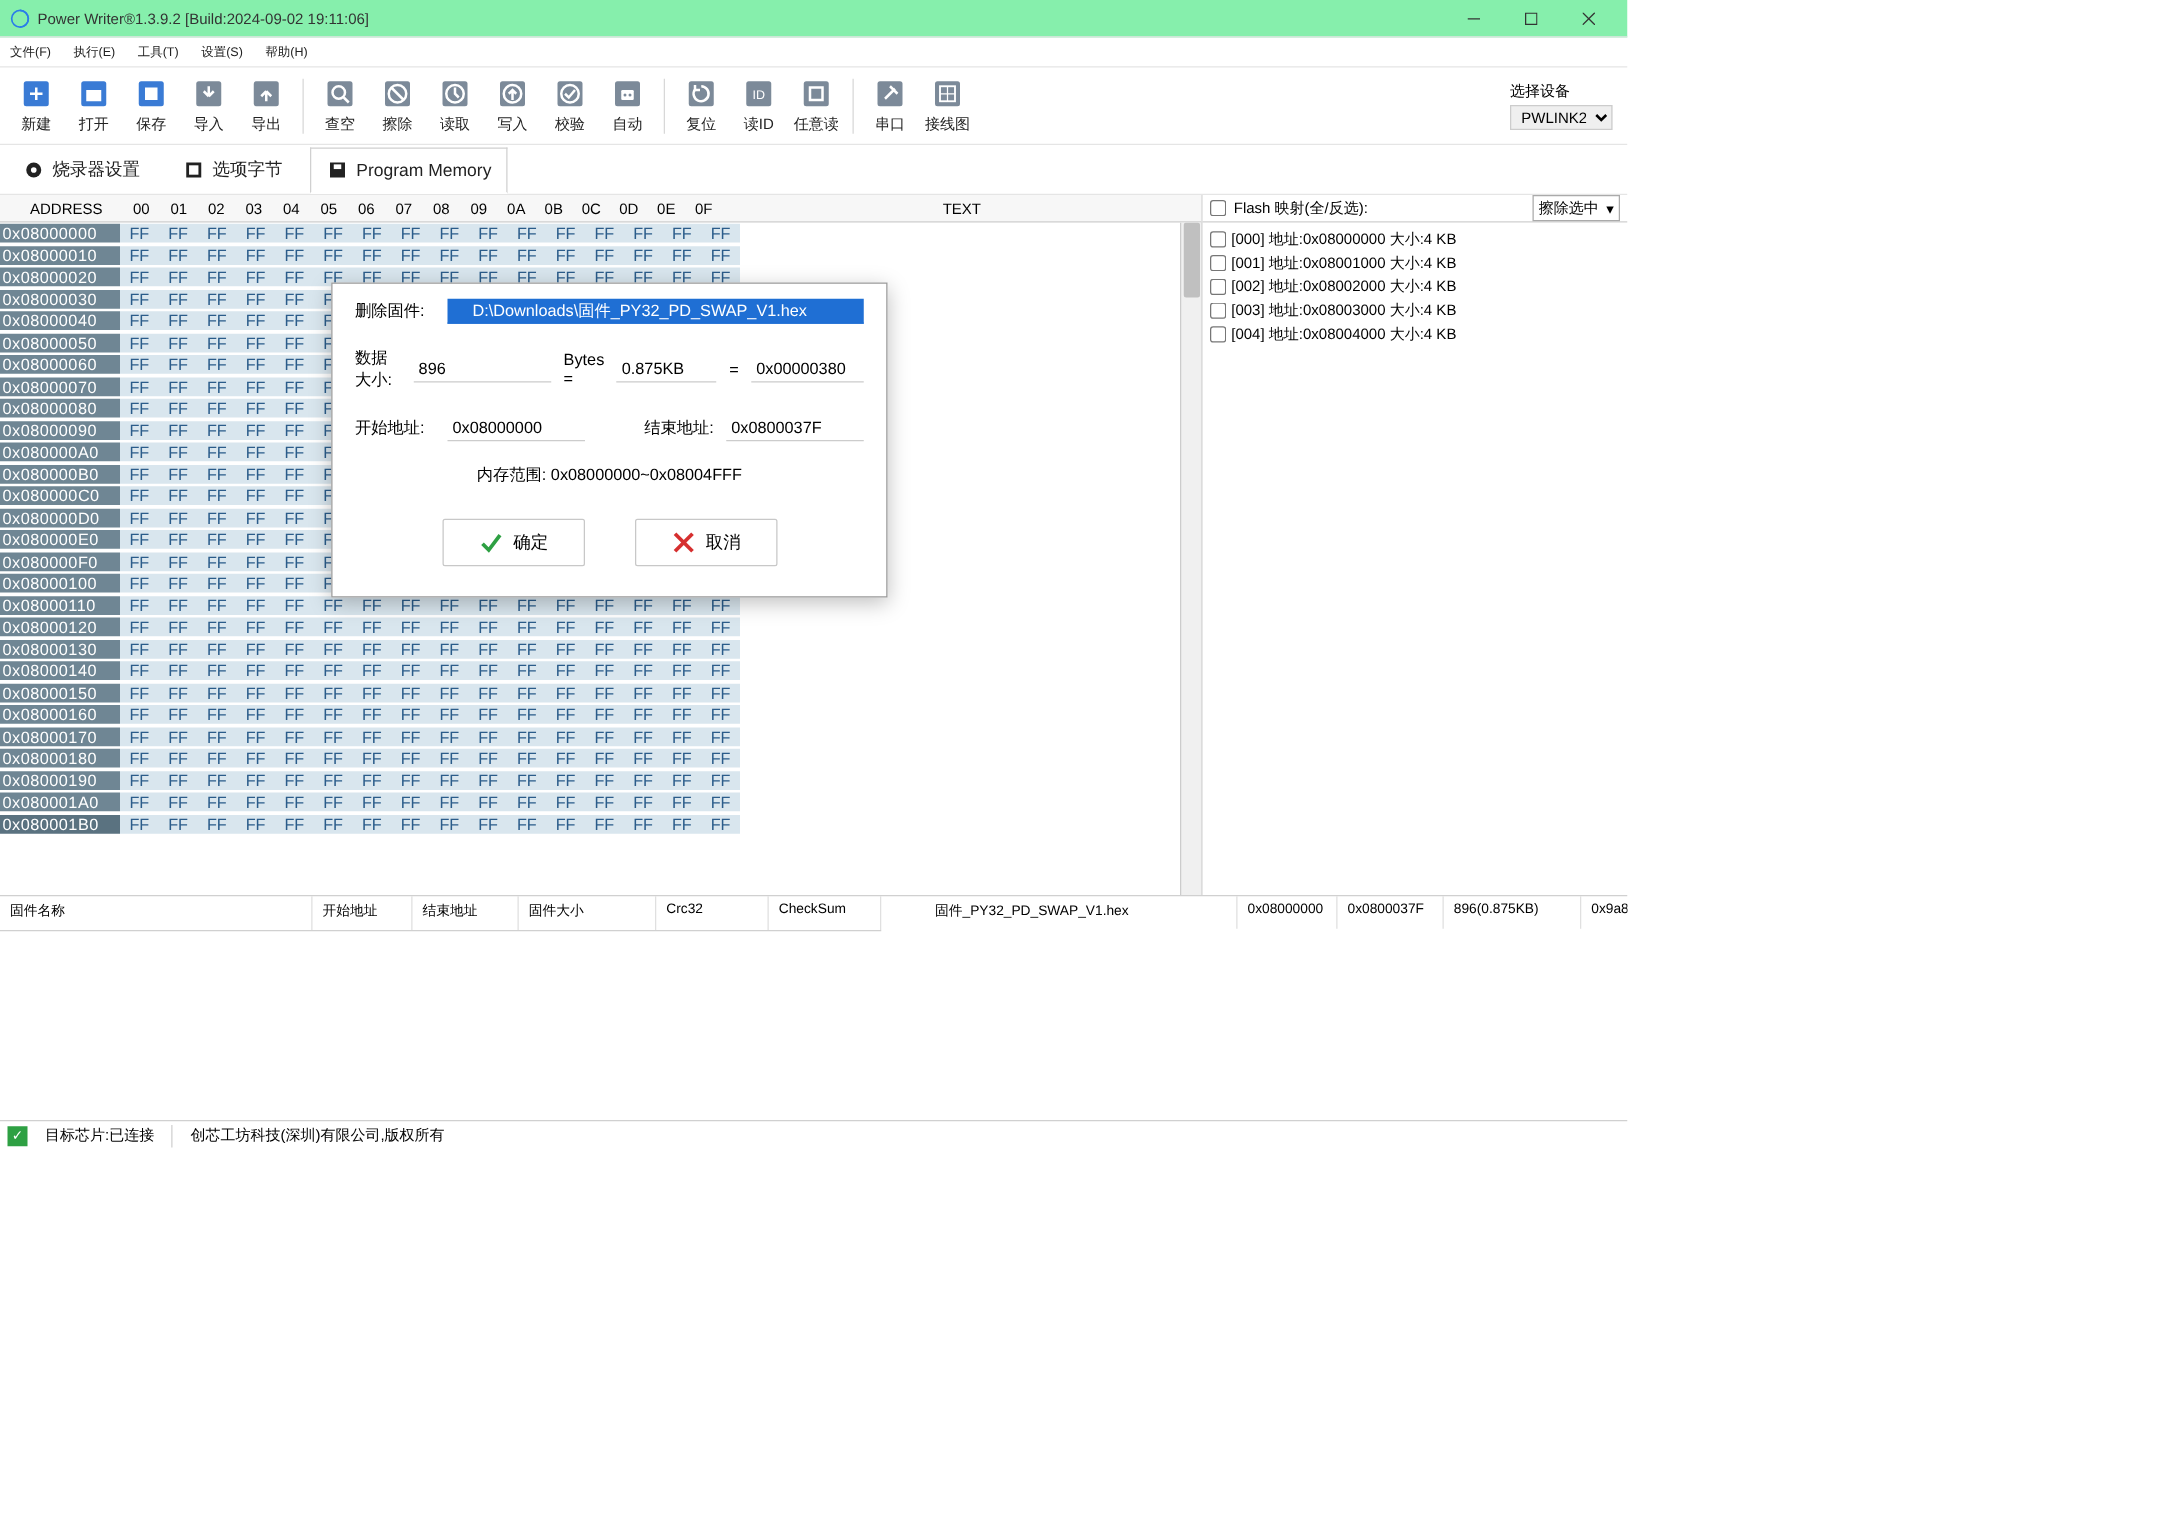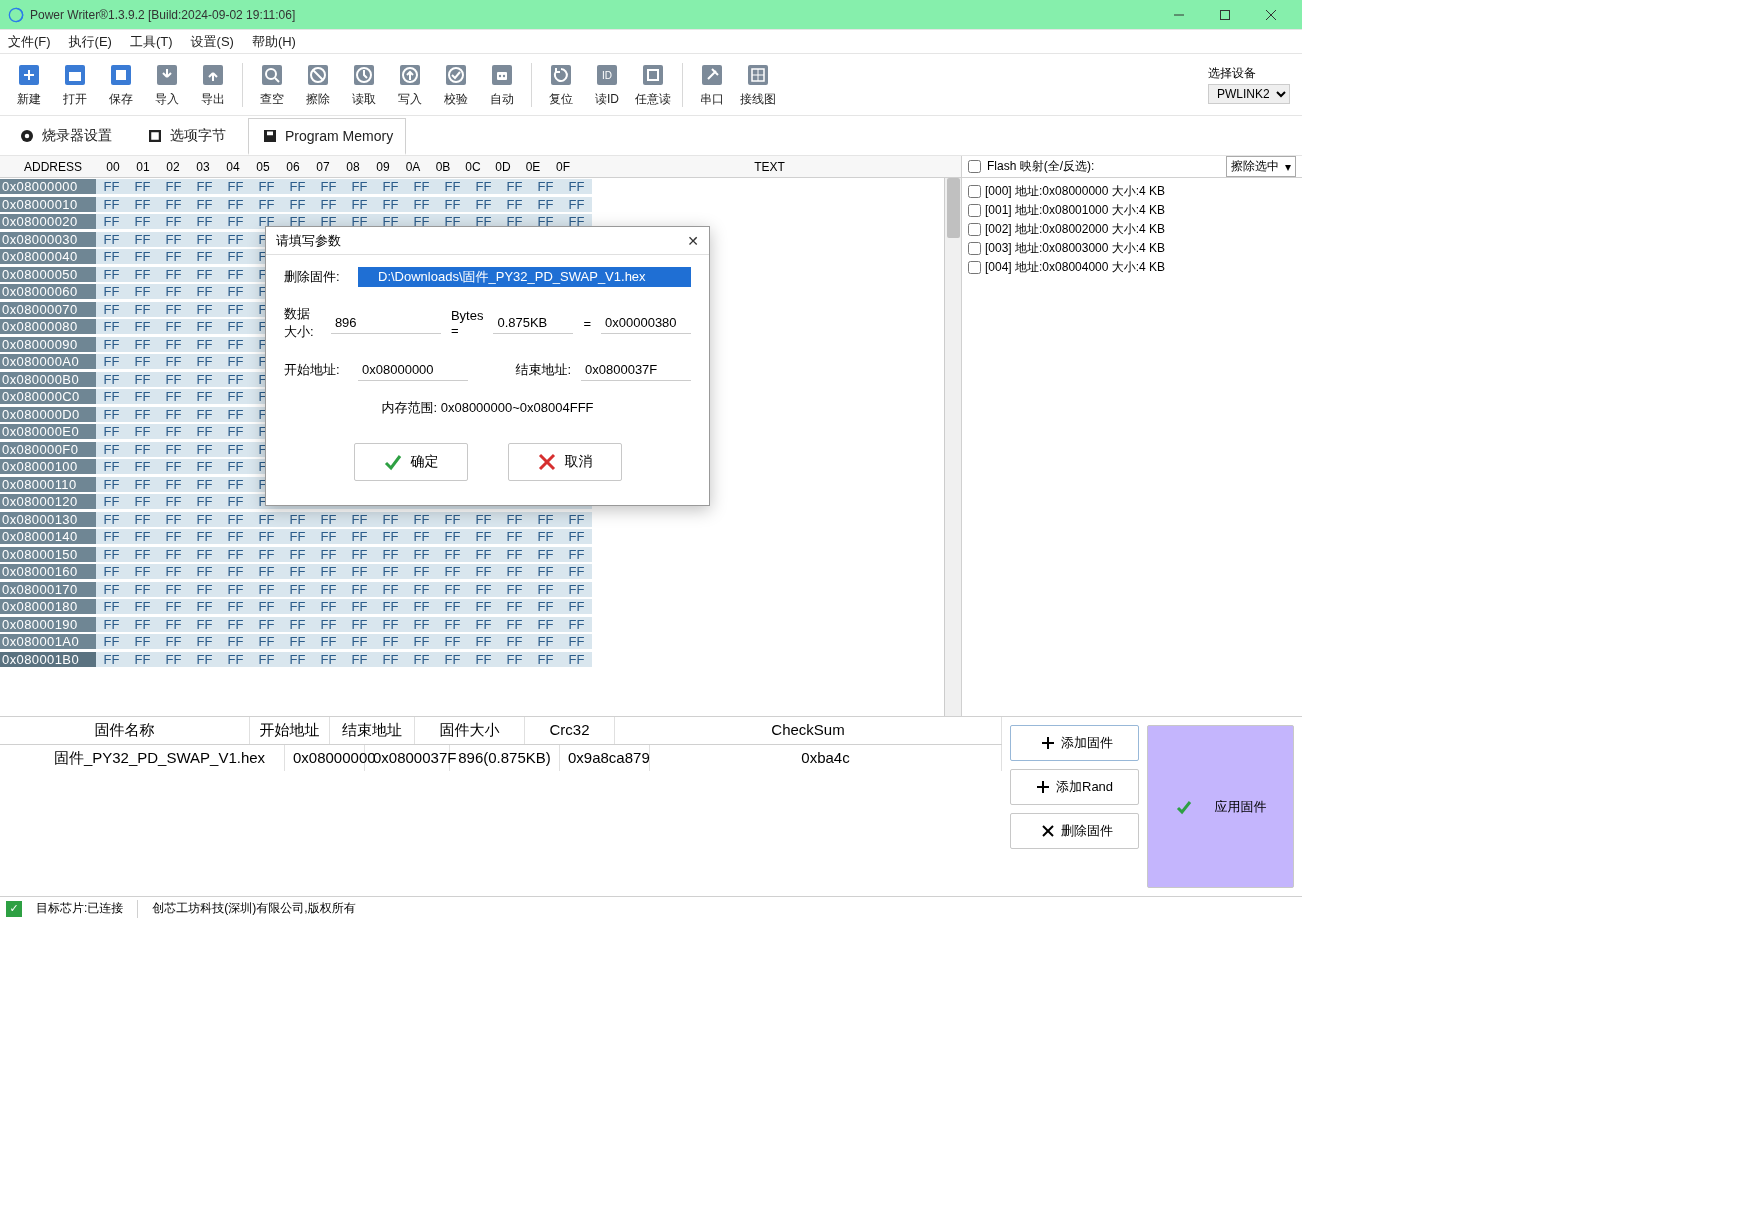--- a/index.html
+++ b/index.html
@@ -5,21 +5,21 @@
 * { margin:0; padding:0; box-sizing:border-box; font-family:"Microsoft YaHei","Segoe UI",Tahoma,sans-serif; }
 html,body { width:1302px; height:920px; overflow:hidden; background:#fff; }
 
 
 .titlebar { height:30px; background:#86efac; display:flex; align-items:center; padding:0 8px; border-bottom:1px solid #e5e5e5; font-size:12px; color:#333; }
 .titlebar .logo { width:16px; height:16px; margin-right:6px; }
 .title-spacer { flex:1; }
 .win-btn { width:46px; height:30px; display:flex; align-items:center; justify-content:center; color:#555; }
 
 
-.menubar { height:24px; display:flex; align-items:center; padding:0 8px; font-size:13px; gap:18px; border-bottom:1px solid #e5e5e5;text-align:right; }
+.menubar { height:24px; display:flex; align-items:center; padding:0 8px; font-size:10px; gap:18px; border-bottom:1px solid #e5e5e5;text-align:right; }
 .menubar span { color:#222; }
 
 
 .toolbar { height:62px; display:flex; align-items:center; padding:0 6px; border-bottom:1px solid #e5e5e5; gap:0; }
 .tool-group { display:flex; }
 .tool-btn { width:46px; display:flex; flex-direction:column; align-items:center; justify-content:center; font-size:12px; color:#222; gap:2px; padding:4px 0; }
 .tool-btn .ticon { width:28px; height:28px; display:flex; align-items:center; justify-content:center; }
 .tool-sep { width:1px; height:44px; background:#d8d8d8; margin:0 6px; }
 .tool-right { margin-left:auto; display:flex; flex-direction:column; align-items:flex-start; font-size:12px; gap:2px; padding-right:6px; }
 .tool-right select { font-size:12px; border:1px solid #ccc; padding:1px 4px; width:82px; }
@@ -49,21 +49,21 @@
 
 .flash-panel { width:340px; display:flex; flex-direction:column; }
 .flash-head { height:22px; display:flex; align-items:center; padding:0 6px; font-size:12px; border-bottom:1px solid #d0d0d0; gap:6px; }
 .flash-head .combo { margin-left:auto; border:1px solid #aaa; font-size:12px; padding:1px 4px; display:flex; align-items:center; gap:6px; }
 .flash-list { flex:1; padding:4px 6px; font-size:12px; }
 .flash-item { display:flex; align-items:center; gap:4px; height:19px; }
 .flash-item input { margin:0; }
 
 
 .bottom { height:180px; display:flex; border-top:1px solid #d0d0d0; }
-.fw-table { flex:1; display:flex; flex-direction:column; font-size:15px;text-align:center; }
+.fw-table { flex:1; display:flex; flex-direction:row; font-size:11px; }
 .fw-head { display:flex; height:28px; border-bottom:1px solid #d0d0d0; }
 .fw-head div, .fw-row div { padding:4px 8px; border-right:1px solid #e0e0e0; }
 .fw-body { flex:1;margin-left:35px; }
 .fw-row { display:flex; height:26px; }
 .col-name { width:250px; }
 .col-start { width:80px; }
 .col-end { width:85px; }
 .col-size { width:110px; }
 .col-crc { width:90px; }
 .col-check { width:90px; flex:1; }
@@ -1069,24 +1069,20 @@
 
 <div class="status">
   <span class="chk">✓</span>
   <span>目标芯片:已连接</span>
   <span class="sep"></span>
   <span>创芯工坊科技(深圳)有限公司,版权所有</span>
 </div>
 
 <div class="dialog-backdrop">
   <div class="dialog">
-    <div class="dlg-title">
-      <span>请填写参数</span>
-      <span class="dlg-close">✕</span>
-    </div>
     <div class="dlg-body">
       <div class="dlg-row">
         <span class="lbl">删除固件:</span>
         <input class="path" value="D:\Downloads\固件_PY32_PD_SWAP_V1.hex" style="">
       </div>
       <div class="dlg-row">
         <span class="lbl">数据大小:</span>
         <input class="num" value="896" style="">
         <span>Bytes =</span>
         <input class="num" style="width: 80px;" value="0.875KB">

